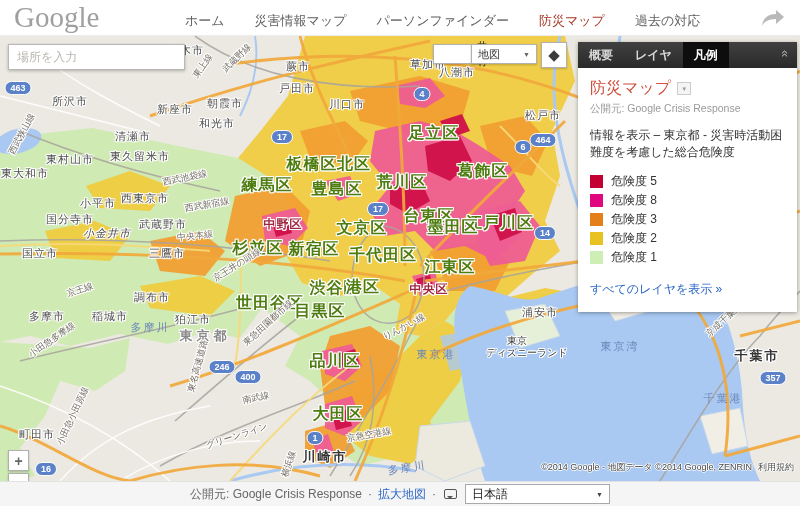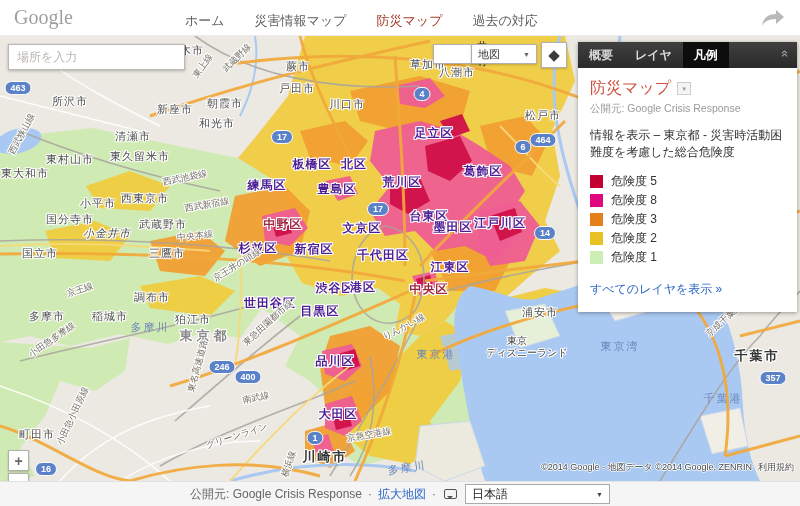--- a/index.html
+++ b/index.html
@@ -2,35 +2,35 @@
 <html><head>
 <meta charset="utf-8">
 <style>
   html,body{margin:0;padding:0;background:#fff;}
   *{box-sizing:border-box;font-family:"Liberation Sans",sans-serif;}
   #app{position:relative;width:800px;height:506px;overflow:hidden;background:#ece9e2;}
 
   
   #header{position:absolute;top:0;left:0;width:800px;height:36px;background:#fff;z-index:40;
           display:flex;align-items:center;border-bottom:1px solid #ececec;}
-  #logo{font-family:"Liberation Serif",serif;font-size:20px;color:#9f9f9f;margin-left:14px;letter-spacing:0px;}
+  #logo{font-family:"Liberation Serif",serif;font-size:29px;color:#9f9f9f;margin-left:14px;letter-spacing:0px;}
   #nav{position:absolute;left:185px;top:0;height:41px;display:flex;align-items:center;gap:30px;}
   .nav-item{font-size:13px;color:#5f5f5f;cursor:pointer;white-space:nowrap;}
   .nav-item.active{color:#a63a28;}
   #share-ic{position:absolute;right:14px;top:8px;}
 
   
   #map{position:absolute;top:36px;left:0;width:800px;height:445px;overflow:hidden;}
   #map svg{position:absolute;top:0;left:0;}
   #label-layer{position:absolute;top:0;left:0;width:800px;height:445px;}
   .mlbl{position:absolute;transform:translate(-50%,-50%);white-space:nowrap;
         text-shadow:1px 0 #fff,-1px 0 #fff,0 1px #fff,0 -1px #fff,1px 1px #fff,-1px -1px #fff,1px -1px #fff,-1px 1px #fff;}
   .city{font-size:11px;color:#4d4d4d;letter-spacing:1px;}
   .citylg{font-size:13px;color:#333;font-weight:bold;letter-spacing:2px;}
-  .ward{font-size:12px;color:#4c1d95;font-weight:bold;letter-spacing:1px;}
+  .ward{font-size:16px;color:#4d7c0f;font-weight:bold;letter-spacing:1px;}
   .wardred{font-size:12px;font-weight:bold;color:#9e2740;letter-spacing:1px;}
   .pref{font-size:13px;color:#8a8a8a;letter-spacing:4px;}
   .water{font-size:11px;color:#6b87ba;text-shadow:none;letter-spacing:2px;}
   .rail{font-size:9px;color:#6f6a60;}
   .poi{font-size:10px;color:#3d3d3d;}
   .badge{font-size:9px;color:#fff;background:#5b82c8;border-radius:8px;padding:0 5px;line-height:12px;
          text-shadow:none;border:1px solid #fff;font-weight:bold;}
 
   
   #searchbox{position:absolute;top:8px;left:8px;width:177px;height:26px;background:#fff;border:1px solid #b8b8b8;
@@ -82,20 +82,21 @@
 </head>
 <body>
 
 <div id="app">
 
   <div id="header">
     <div id="logo">Google</div>
     <div id="nav">
         <div class="nav-item">ホーム</div>
         <div class="nav-item">災害情報マップ</div>
+        <div class="nav-item">パーソンファインダー</div>
         <div class="nav-item active">防災マップ</div>
         <div class="nav-item">過去の対応</div>
       </div>
     <svg id="share-ic" width="26" height="20" viewBox="0 0 26 20">
       <path d="M16 2 L24 9 L16 16 L16 11 C8 11 4 14 2 18 C3 10 8 6 16 6 Z" fill="#b9b9b9"></path>
     </svg>
   </div>
 
   <div id="map">
     <svg width="800" height="445" viewBox="0 0 800 445">

